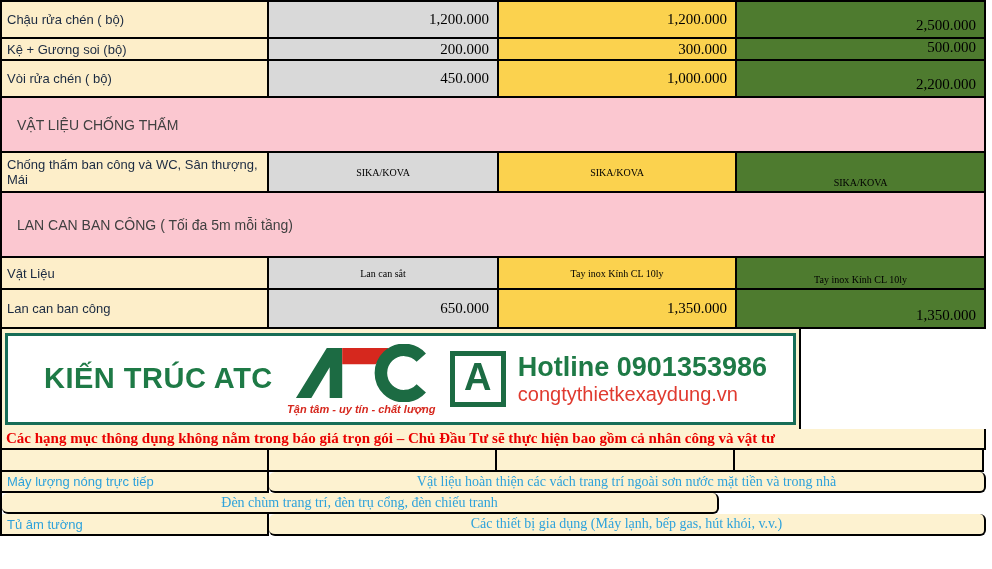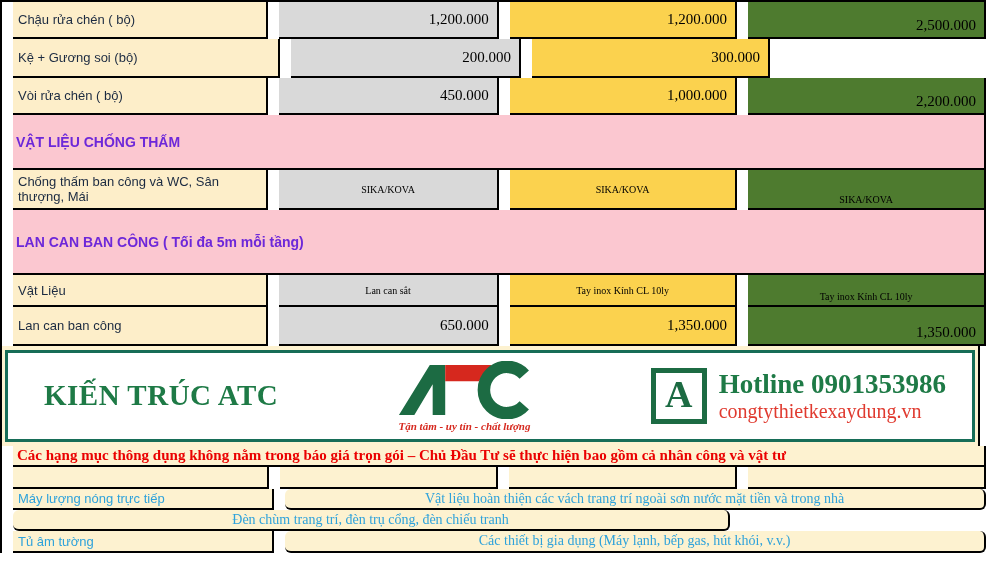--- a/index.html
+++ b/index.html
@@ -2,51 +2,51 @@
 <html><head>
 <meta charset="utf-8">
 <style>
   * { margin:0; padding:0; box-sizing:border-box; }
   body { width:992px; height:569px; background:#ffffff; font-family:"Liberation Sans", sans-serif; overflow:hidden; }
   .sheet { width:992px; height:569px; background:#ffffff; position:relative; }
 
   
   .tbl { width:986px; border-top:2px solid #000; border-left:2px solid #000; }
   .row { display:flex; }
-  .cell { border-right:2px solid #000; border-bottom:2px solid #000; display:flex;margin-left:11px; }
+  .cell { border-right:2px solid #000; border-bottom:2px solid #000; display:flex; }
   .w-label { width:267px; }
   .w-gray  { width:230px; }
   .w-yel   { width:238px; }
   .w-grn   { width:249px; }
   .w-full  { width:984px; }
   .w-merge { width:717px; }
 
   .bg-cream { background:#fdeec9; }
   .bg-gray  { background:#d9d9d9; }
   .bg-yel   { background:#fbd24e; }
   .bg-grn   { background:#4e7b2f; }
   .bg-pink  { background:#fbc7d0; }
   .bg-cream2{ background:#fdf2d0; }
 
-  .h-r1 { height:37px; } .h-r2 { height:39px; } .h-r3 { height:37px; }
+  .h-r1 { height:37px; } .h-r2 { height:22px; } .h-r3 { height:37px; }
   .h-p1 { height:55px; } .h-sk { height:40px; } .h-p2 { height:65px; }
   .h-vt { height:32px; } .h-ln { height:39px; }
   .h-f  { height:21px; } .h-fe { height:22px; }
 
   .lbl { font-size:13px; color:#1b2a41; align-items:center; padding-left:5px; }
   .num { font-family:"Liberation Serif", serif; font-size:15px; color:#000;
          align-items:center; justify-content:flex-end; padding-right:8px; }
   .txtc{ font-family:"Liberation Serif", serif; font-size:10px; color:#000;
          align-items:center; justify-content:center; }
   .vbot{ align-items:flex-end !important; padding-bottom:3px; }
-  .sect{ font-size:14px; font-weight:bold; color:#6d28d9; align-items:center; padding-left:3px; }
+  .sect{ font-size:14px; font-weight:normal; color:#404040; align-items:center; padding-left:15px; }
 
   
-  .banner-band { width:980px; height:100px; background:#fdf2d0; border-left:2px solid #000;
-                 border-right:2px solid #000; padding:4px 3px 4px 3px;font-family:Liberation Serif, serif; }
+  .banner-band { width:801px; height:100px; background:#fdf2d0; border-left:2px solid #000;
+                 border-right:2px solid #000; padding:4px 3px 4px 3px; }
   .banner-box { width:100%; height:100%; background:#ffffff; border:3px solid #176d57;
                 display:flex; align-items:center; justify-content:space-between; padding:0 26px 0 36px; }
   .bn-left { display:flex; flex-direction:column; line-height:1.15; }
   .bn-company { font-size:29px; font-weight:bold; color:#1e7a46; letter-spacing:0.5px; }
   .bn-slogan  { font-size:20px; color:#e03a2f; padding-left:12px; }
   .bn-center { display:flex; flex-direction:column; align-items:center; }
   .bn-tagline { font-size:11px; font-style:italic; font-weight:bold; color:#d6281e; margin-top:1px; }
   .bn-right { display:flex; align-items:center; gap:12px; }
   .bn-badge { width:56px; height:56px; border:5px solid #1c6b43; display:flex;
               align-items:center; justify-content:center; }
@@ -74,20 +74,21 @@
       <div class="cell w-label h-r1 bg-cream lbl">Chậu rửa chén ( bộ)</div>
       <div class="cell w-gray  h-r1 bg-gray num">1,200.000</div>
       <div class="cell w-yel   h-r1 bg-yel  num">1,200.000</div>
       <div class="cell w-grn   h-r1 bg-grn  num vbot">2,500.000</div>
     </div>
 
     <div class="row h-r2">
       <div class="cell w-label h-r2 bg-cream lbl">Kệ + Gương soi (bộ)</div>
       <div class="cell w-gray  h-r2 bg-gray num">200.000</div>
       <div class="cell w-yel   h-r2 bg-yel  num">300.000</div>
+      <div class="cell w-grn   h-r2 bg-grn  num vbot">500.000</div>
     </div>
 
     <div class="row h-r3">
       <div class="cell w-label h-r3 bg-cream lbl">Vòi rửa chén ( bộ)</div>
       <div class="cell w-gray  h-r3 bg-gray num">450.000</div>
       <div class="cell w-yel   h-r3 bg-yel  num">1,000.000</div>
       <div class="cell w-grn   h-r3 bg-grn  num vbot">2,200.000</div>
     </div>
 
     <div class="row h-p1">

